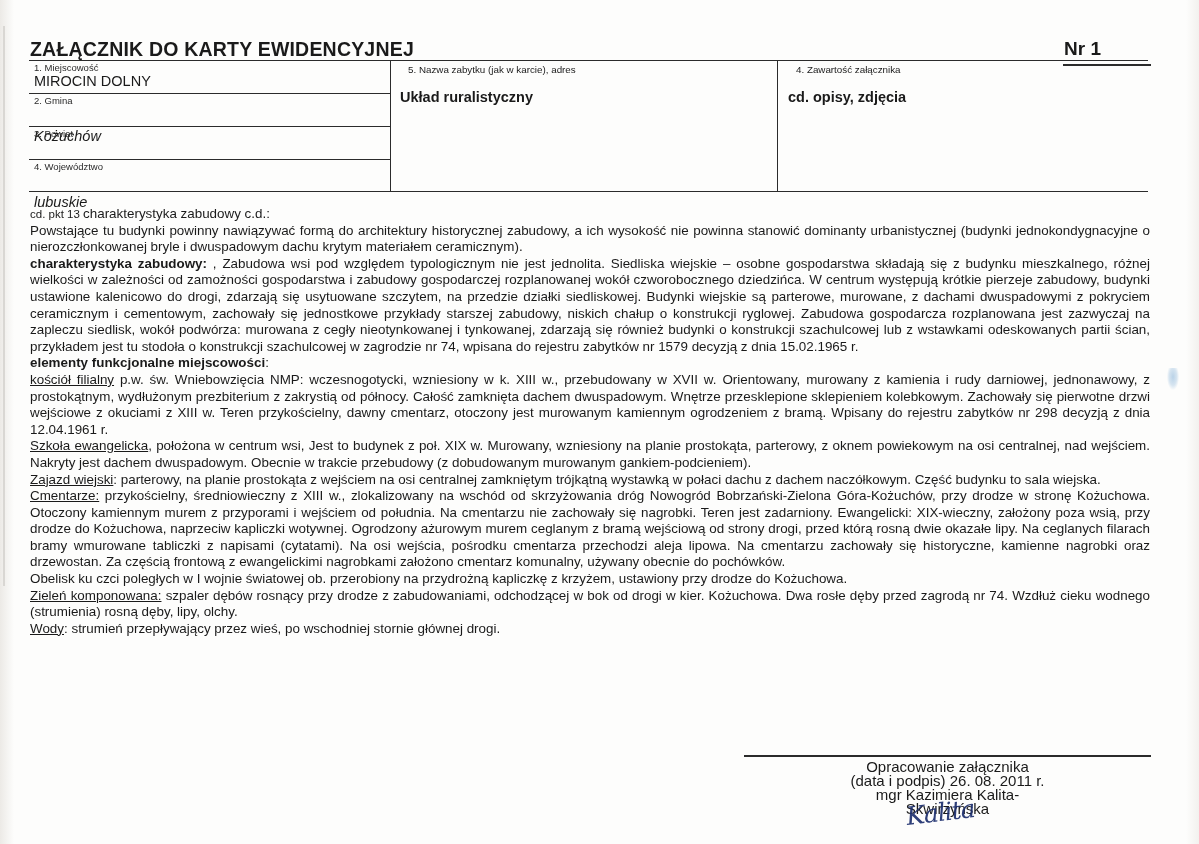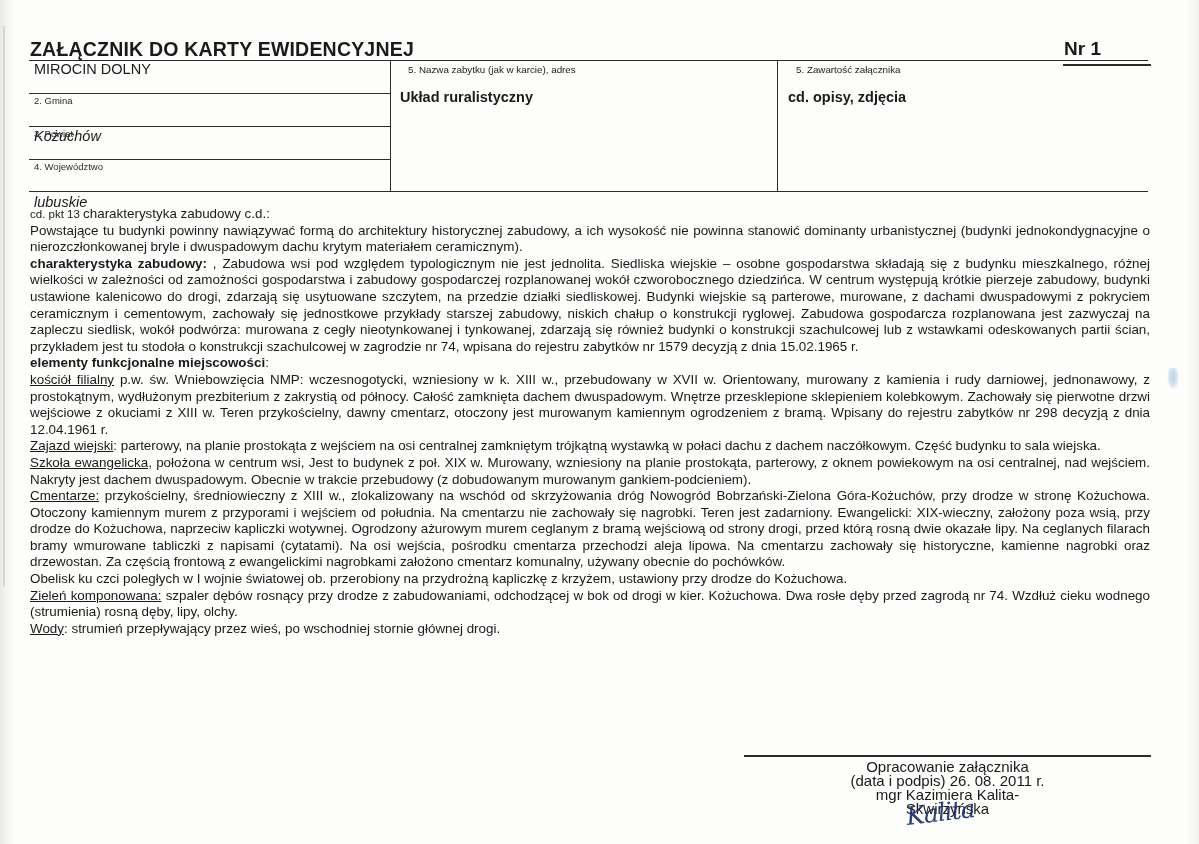--- a/index.html
+++ b/index.html
@@ -188,20 +188,21 @@
 
   <div id="doc-title">ZAŁĄCZNIK DO KARTY EWIDENCYJNEJ</div>
   <div id="doc-number">Nr 1</div>
   <div id="nr-rule"></div>
 
   <div id="id-table">
 
     <div id="id-left">
 
       <div class="id-row">
+        <span class="id-label">1. Miejscowość</span>
         <span class="id-value">MIROCIN DOLNY</span>
       </div>
 
       <div class="id-row">
         <span class="id-label">2. Gmina</span>
         <span class="id-value italic">Kożuchów</span>
       </div>
 
       <div class="id-row">
         <span class="id-label">3. Powiat</span>
@@ -213,41 +214,41 @@
       </div>
 
     </div>
 
     <div id="id-mid">
       <span class="cell-label">5. Nazwa zabytku (jak w karcie), adres</span>
       <span class="cell-value">Układ ruralistyczny</span>
     </div>
 
     <div id="id-right">
-      <span class="cell-label">5. Zawartość  załącznika</span>
+      <span class="cell-label">4. Zawartość  załącznika</span>
       <span class="cell-value">cd. opisy, zdjęcia</span>
     </div>
 
   </div>
 
   <div id="body-text">
 
     <p class="nojust"><span class="sm">cd. pkt 13 </span><span>charakterystyka zabudowy c.d.:</span></p>
 
     <p>Powstające tu budynki powinny nawiązywać formą do architektury historycznej zabudowy, a ich wysokość nie powinna stanowić dominanty urbanistycznej (budynki jednokondygnacyjne o nierozczłonkowanej bryle i dwuspadowym dachu krytym materiałem ceramicznym).</p>
 
     <p><span class="b">charakterystyka zabudowy: </span><span>, Zabudowa wsi pod względem typologicznym nie jest jednolita. Siedliska wiejskie – osobne gospodarstwa składają się z budynku mieszkalnego, różnej wielkości w zależności od zamożności gospodarstwa i zabudowy gospodarczej rozplanowanej wokół czworobocznego dziedzińca. W centrum występują krótkie pierzeje zabudowy, budynki ustawione kalenicowo do drogi, zdarzają się usytuowane szczytem, na przedzie działki siedliskowej. Budynki wiejskie są parterowe, murowane, z dachami dwuspadowymi z pokryciem ceramicznym i cementowym, zachowały się jednostkowe przykłady starszej zabudowy, niskich chałup o konstrukcji ryglowej. Zabudowa gospodarcza rozplanowana jest zazwyczaj na zapleczu siedlisk, wokół podwórza: murowana z cegły nieotynkowanej i tynkowanej, zdarzają się również budynki o konstrukcji szachulcowej lub z wstawkami odeskowanych partii ścian, przykładem jest tu stodoła o konstrukcji szachulcowej w zagrodzie nr 74, wpisana do rejestru zabytków nr 1579 decyzją z dnia 15.02.1965 r.</span></p>
 
     <p class="nojust"><span class="b">elementy funkcjonalne miejscowości</span><span>:</span></p>
 
     <p><span class="u">kościół filialny</span><span> p.w. św. Wniebowzięcia NMP: wczesnogotycki, wzniesiony w k. XIII w., przebudowany w XVII w. Orientowany, murowany z kamienia i rudy darniowej, jednonawowy, z prostokątnym, wydłużonym prezbiterium z zakrystią od północy. Całość zamknięta dachem dwuspadowym. Wnętrze przesklepione sklepieniem kolebkowym. Zachowały się pierwotne drzwi wejściowe z okuciami z XIII w. Teren przykościelny, dawny cmentarz, otoczony jest murowanym kamiennym ogrodzeniem z bramą. Wpisany do rejestru zabytków nr 298 decyzją z dnia 12.04.1961 r.</span></p>
 
+    <p><span class="u">Szkoła ewangelicka</span><span>, położona w centrum wsi, Jest to budynek z poł. XIX w. Murowany, wzniesiony na planie prostokąta, parterowy, z oknem powiekowym na osi centralnej, nad wejściem. Nakryty jest dachem dwuspadowym. Obecnie w trakcie przebudowy (z dobudowanym murowanym gankiem-podcieniem).</span></p>
+
     <p><span class="u">Zajazd wiejski</span><span>: parterowy, na planie prostokąta z wejściem na osi centralnej zamkniętym trójkątną wystawką w połaci dachu z dachem naczółkowym. Część budynku to sala wiejska.</span></p>
-
-    <p><span class="u">Szkoła ewangelicka</span><span>, położona w centrum wsi, Jest to budynek z poł. XIX w. Murowany, wzniesiony na planie prostokąta, parterowy, z oknem powiekowym na osi centralnej, nad wejściem. Nakryty jest dachem dwuspadowym. Obecnie w trakcie przebudowy (z dobudowanym murowanym gankiem-podcieniem).</span></p>
 
     <p><span class="u">Cmentarze:</span><span> przykościelny, średniowieczny z XIII w., zlokalizowany na wschód od skrzyżowania dróg Nowogród Bobrzański-Zielona Góra-Kożuchów, przy drodze w stronę Kożuchowa. Otoczony kamiennym murem z przyporami i wejściem od południa. Na cmentarzu nie zachowały się nagrobki. Teren jest zadarniony. Ewangelicki: XIX-wieczny, założony poza wsią, przy drodze do Kożuchowa, naprzeciw kapliczki wotywnej. Ogrodzony ażurowym murem ceglanym z bramą wejściową od strony drogi, przed którą rosną dwie okazałe lipy. Na ceglanych filarach bramy wmurowane tabliczki z napisami (cytatami). Na osi wejścia, pośrodku cmentarza przechodzi aleja lipowa. Na cmentarzu zachowały się  historyczne, kamienne nagrobki oraz drzewostan. Za częścią frontową z ewangelickimi nagrobkami założono cmentarz komunalny, używany obecnie do pochówków.</span></p>
 
     <p>Obelisk ku czci poległych w I wojnie światowej ob. przerobiony na przydrożną kapliczkę z krzyżem, ustawiony przy drodze do Kożuchowa.</p>
 
     <p><span class="u">Zieleń komponowana:</span><span> szpaler dębów rosnący przy drodze z zabudowaniami, odchodzącej w bok od drogi w kier. Kożuchowa. Dwa rosłe dęby przed zagrodą nr 74. Wzdłuż cieku wodnego (strumienia) rosną dęby, lipy, olchy.</span></p>
 
     <p class="nojust"><span class="u">Wody</span><span>: strumień przepływający przez wieś, po wschodniej stornie głównej drogi.</span></p>
 
   </div>

